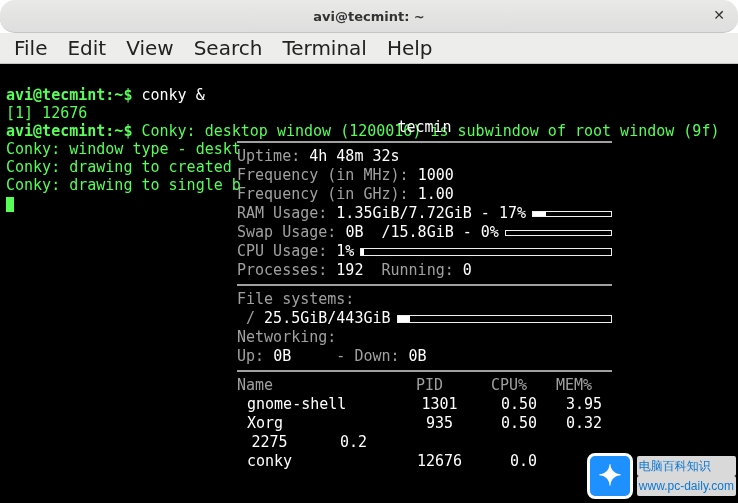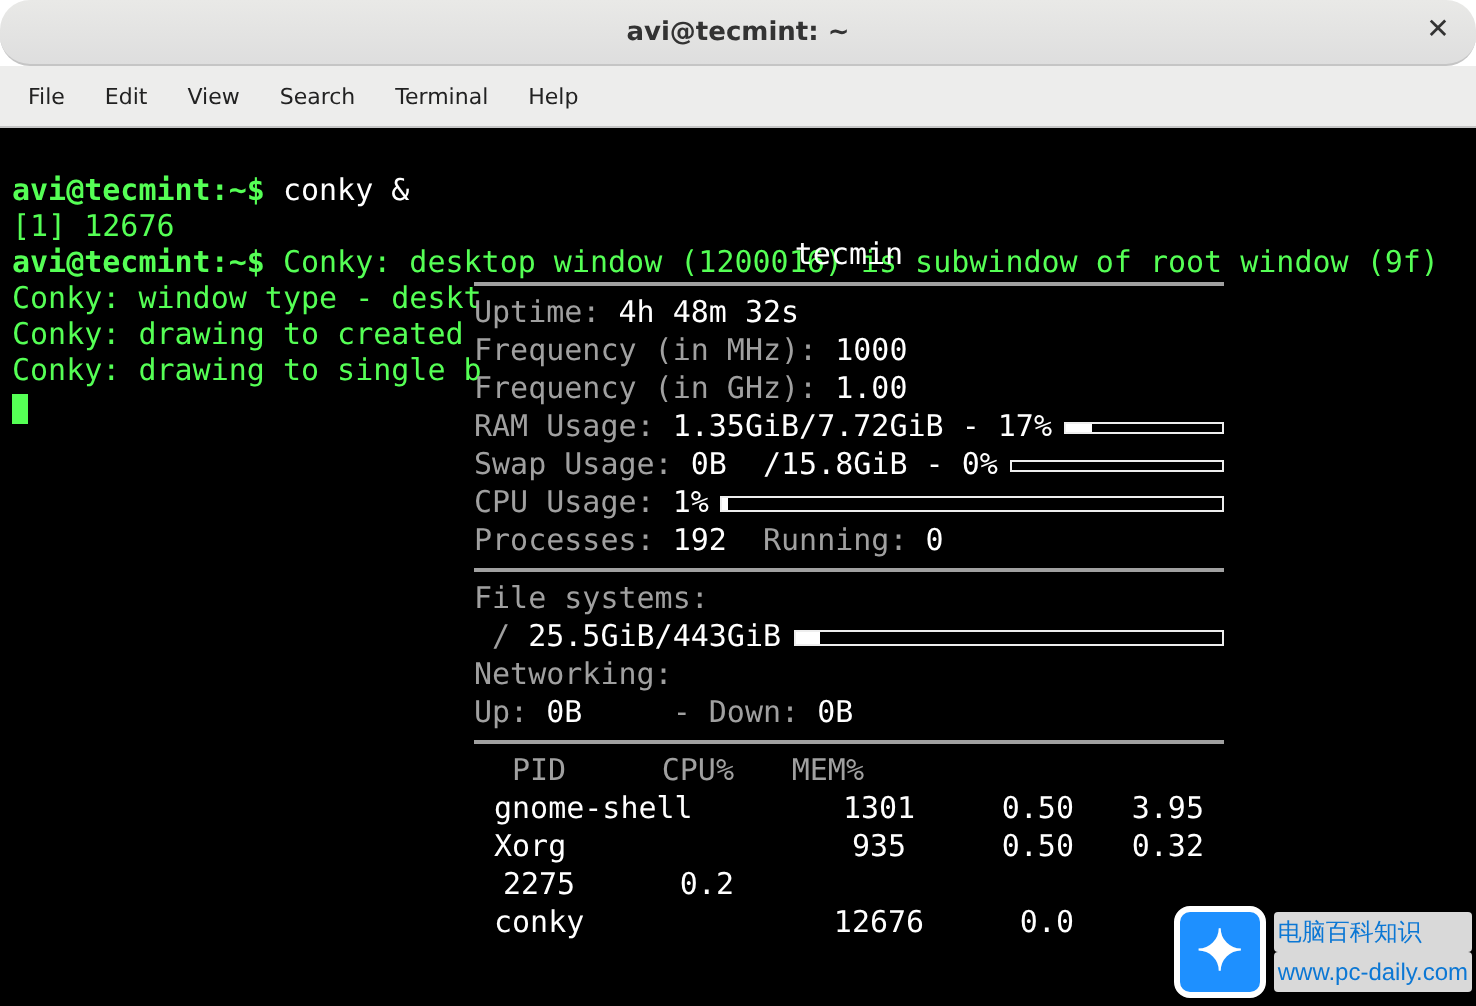--- a/index.html
+++ b/index.html
@@ -45,21 +45,21 @@
     color: #333;
     cursor: pointer;
   }
   .menubar {
     height: 30px;
     background: #ededec;
     border-bottom: 1px solid #c5c5c5;
     display: flex;
     align-items: center;
     padding: 0 4px;
-    font-size: 11px;
+    font-size: 20px;
     color: #222;
   }
   .menubar .menu-item {
     padding: 4px 10px;
     cursor: pointer;
   }
   .term {
     flex: 1;
     background: #000;
     position: relative;
@@ -262,20 +262,21 @@
         <span class="text label">Networking:</span>
       </div>
       <div class="row">
         <span class="text"><span class="label">Up: </span><span>0B</span><span>    </span><span class="label"> - Down: </span><span>0B</span></span>
       </div>
 
       <hr>
 
       <div class="proc-table">
         <div class="hdr label">
+          <div class="c-name">Name</div>
           <div class="c-pid">PID</div>
           <div class="c-cpu">CPU%</div>
           <div class="c-mem">MEM%</div>
         </div>
         <div id="proc-rows">
             <div class="prow">
               <div class="c-name">gnome-shell</div>
               <div class="c-pid">1301</div>
               <div class="c-cpu">0.50</div>
               <div class="c-mem">3.95</div>

